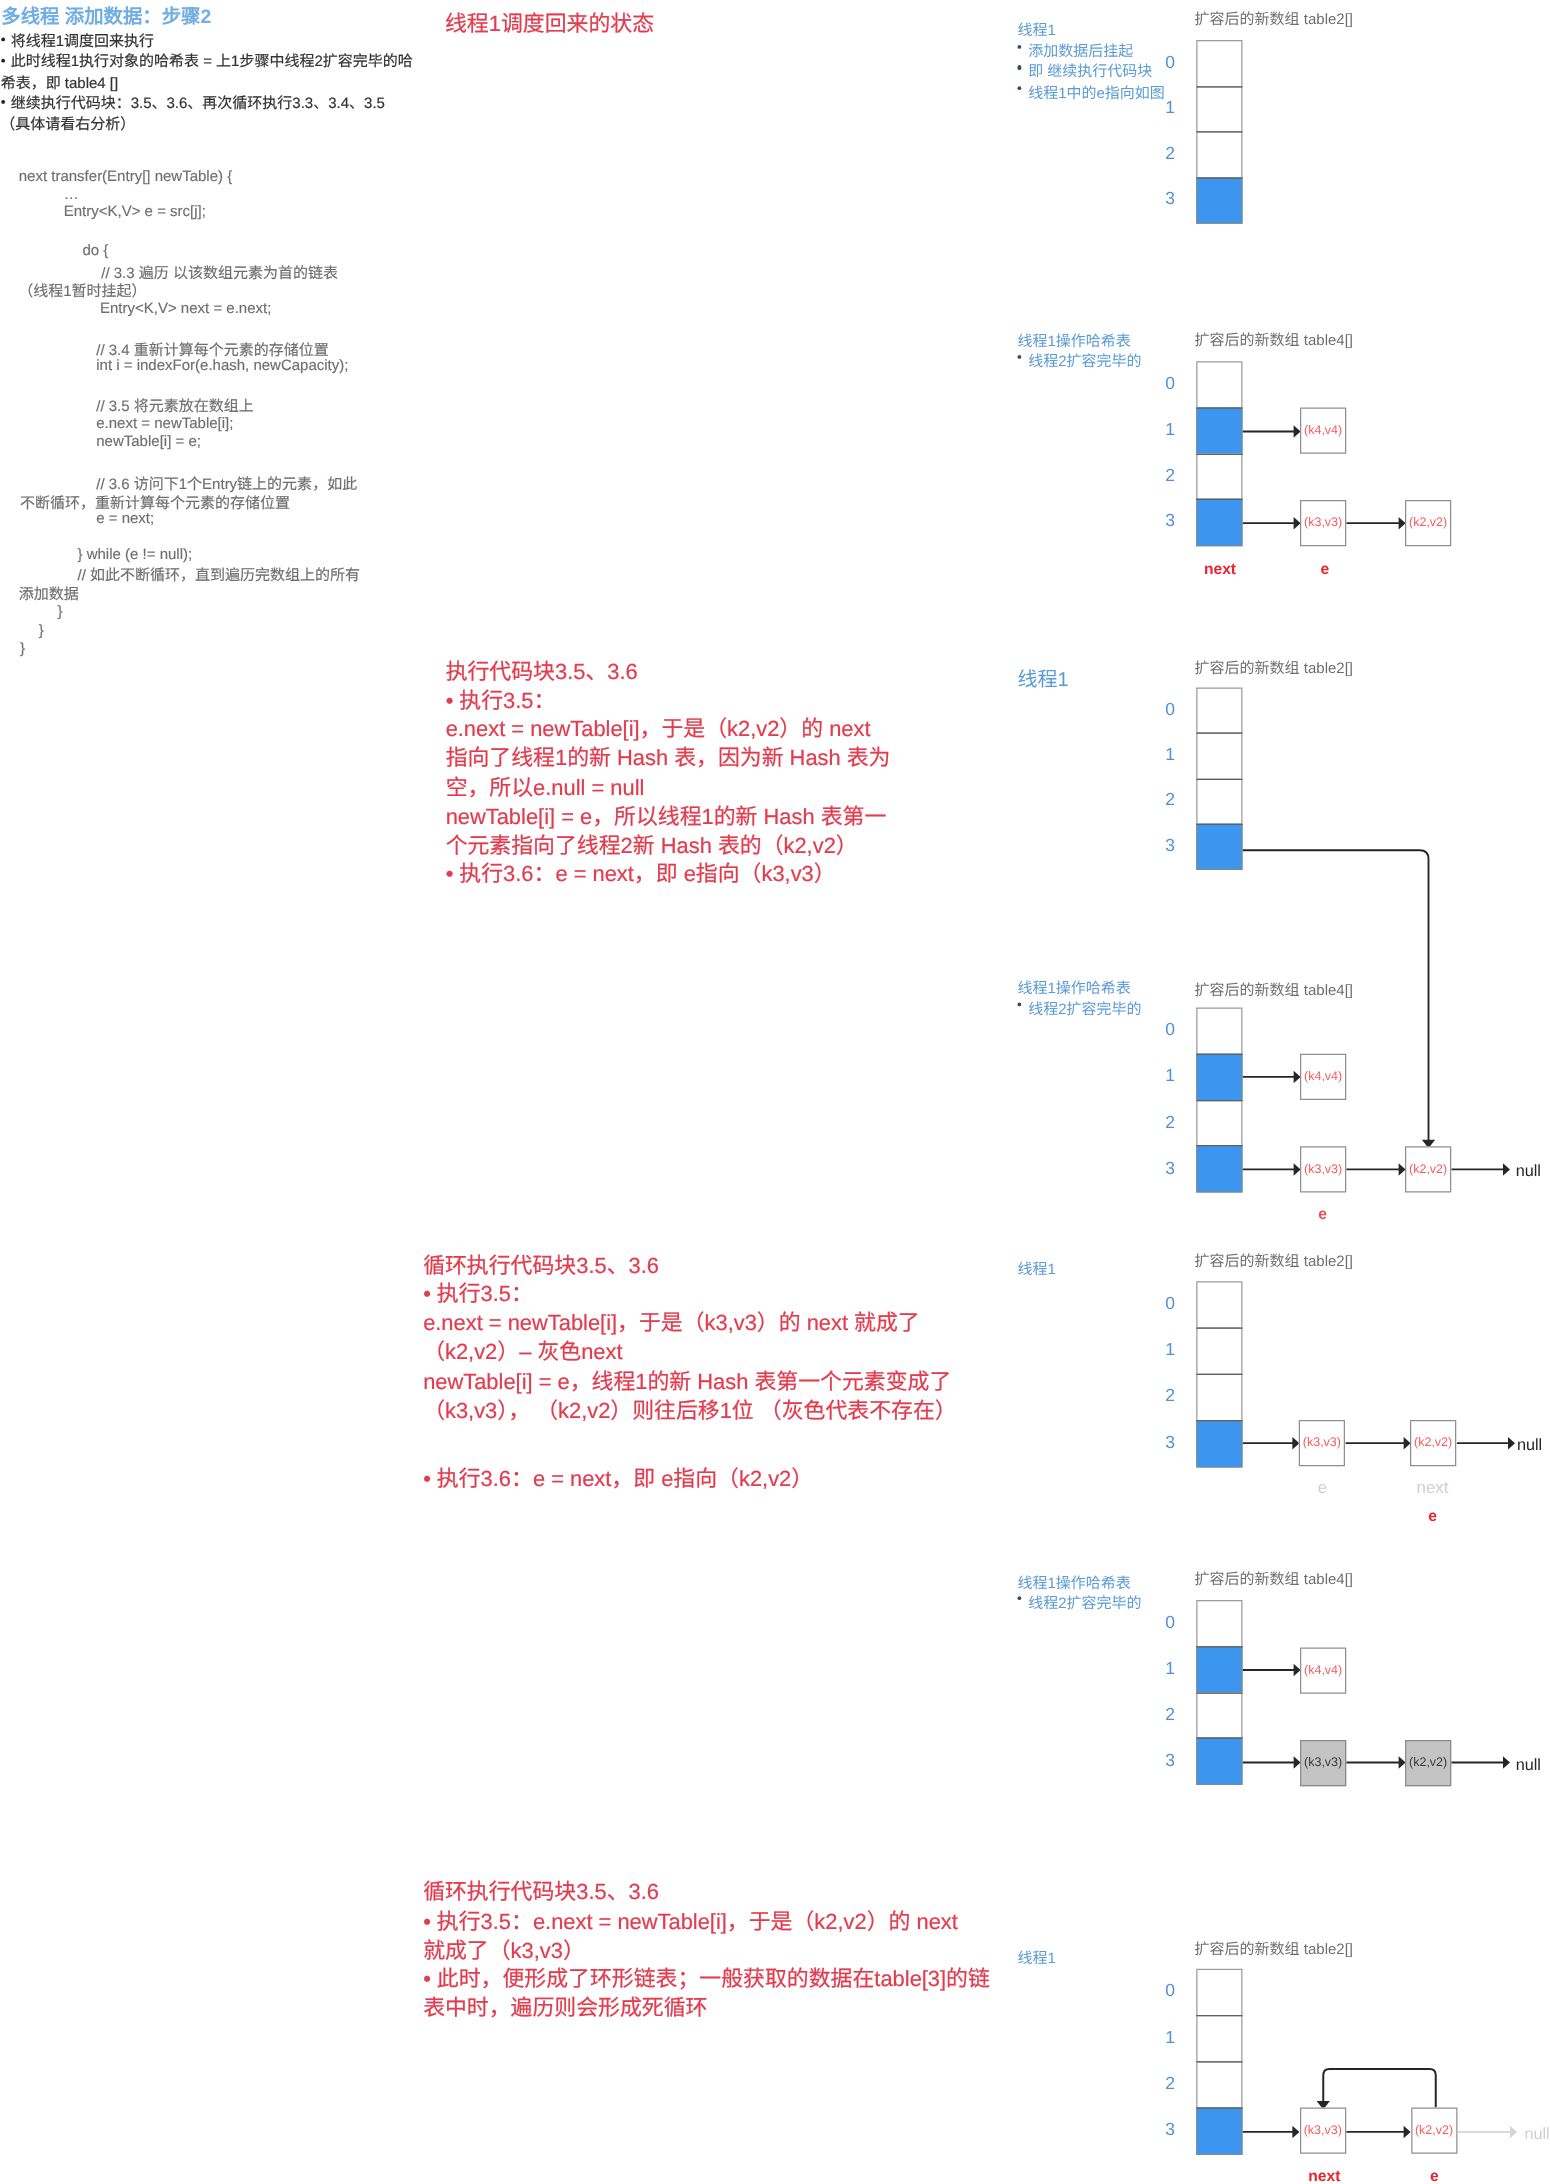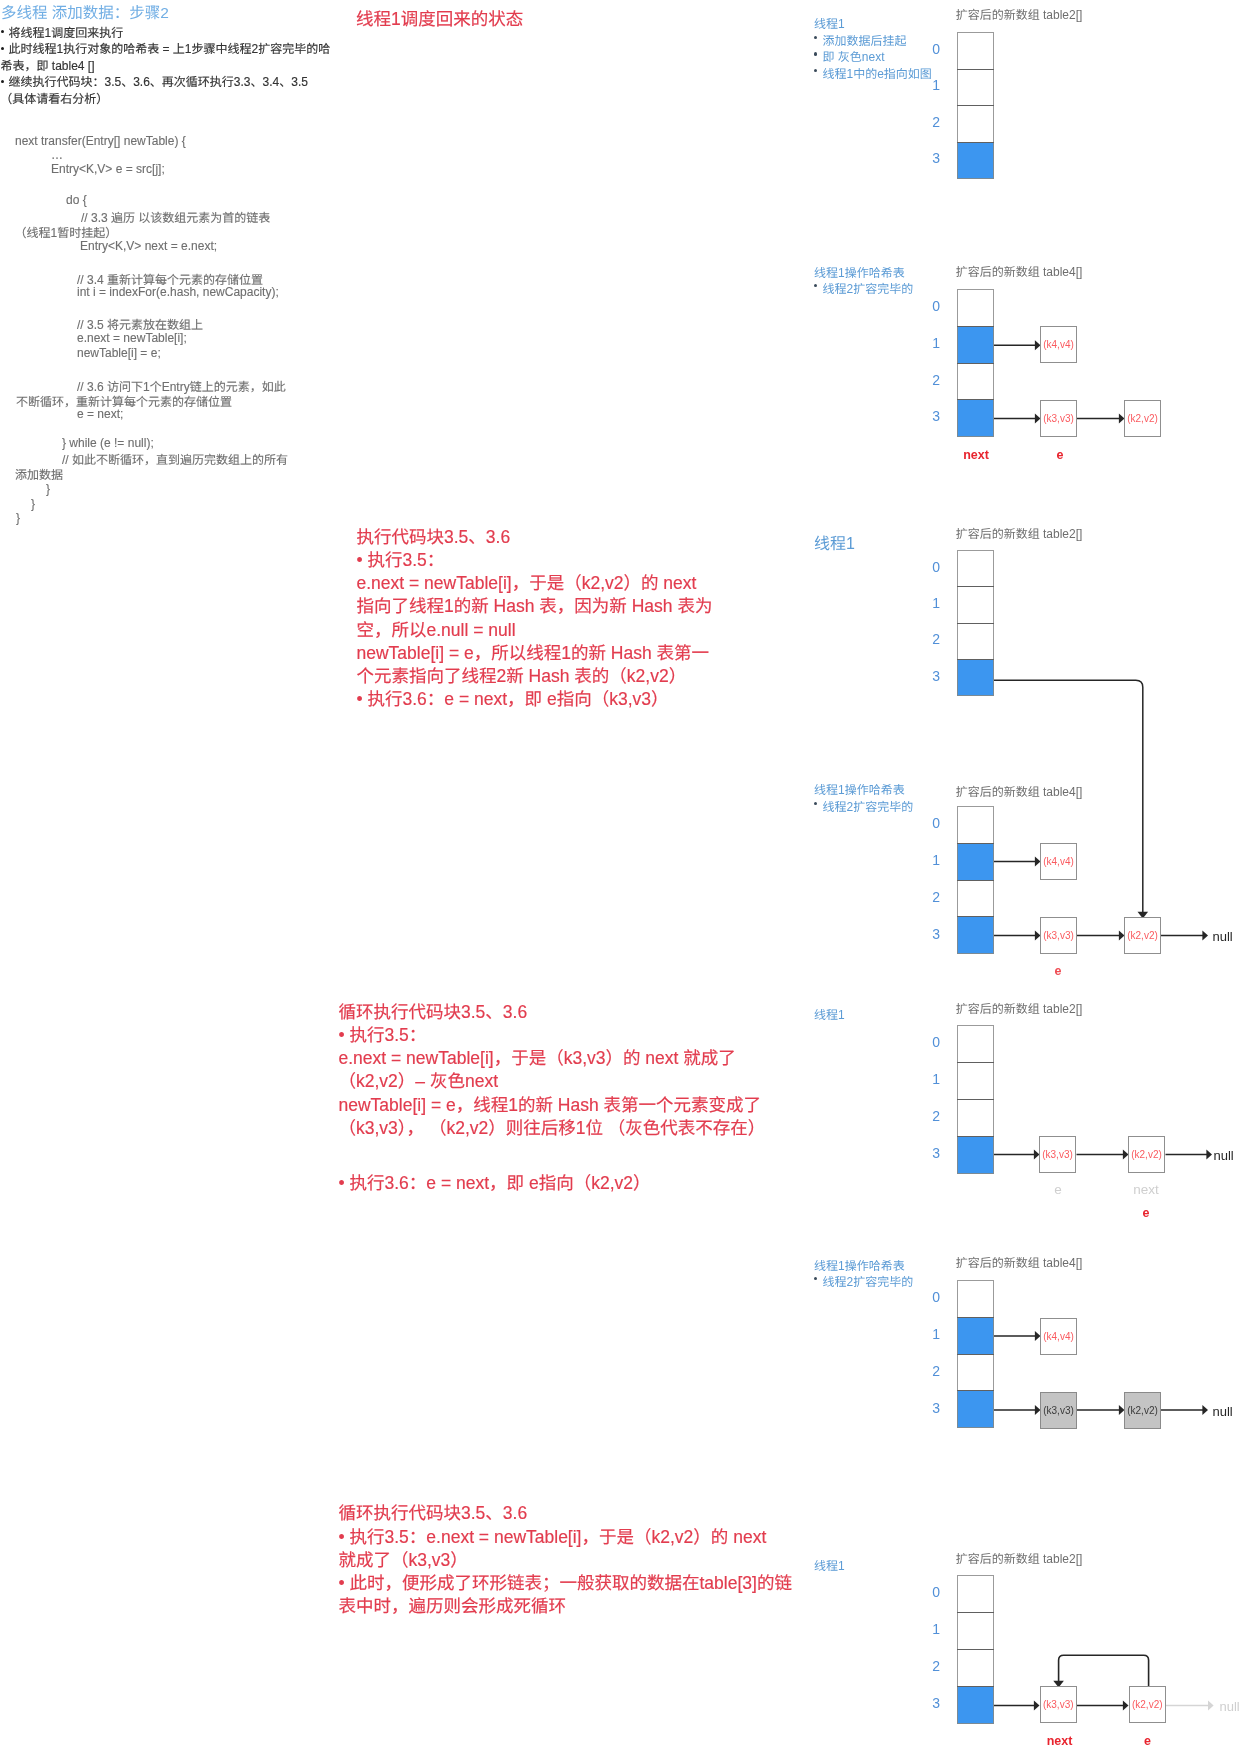--- a/index.html
+++ b/index.html
@@ -1,20 +1,20 @@
 <!DOCTYPE html>
 <html lang="zh-CN"><head>
 <meta charset="utf-8">
 <title>多线程 添加数据：步骤2</title>
 <style>
   html,body{margin:0;padding:0;background:#fff;}
   body{width:1240px;height:1747px;position:relative;overflow:hidden;
        font-family:"Liberation Sans",sans-serif;
        color:#3c3c3c;}
-  .abs{position:absolute;white-space:pre;}
+  .abs{position:absolute;white-space:pre;font-weight:bold;}
   #title{left:1px;top:0px;font-size:15.5px;color:#71aee4;}
   .bullet-row{position:absolute;font-size:12px;color:#333333;white-space:pre;line-height:16.6px;-webkit-text-stroke:0.15px #333333;}
   .dot{position:absolute;border-radius:50%;}
   .code-line{position:absolute;font-size:12px;color:#6f6f6f;white-space:pre;-webkit-text-stroke:0.12px #6f6f6f;}
   .red-head{position:absolute;font-size:17.5px;color:#e23c4e;white-space:pre;-webkit-text-stroke:0.18px #e23c4e;}
   .note{position:absolute;font-size:12px;color:#5b9bd5;white-space:pre;}
   .note-big{position:absolute;font-size:16px;color:#5b9bd5;white-space:pre;}
   .tbl-label{position:absolute;font-size:12px;color:#6e6e6e;white-space:pre;}
   .cell{position:absolute;box-sizing:border-box;border:1px solid #9b9b9b;background:#fff;}
   .cell.f{background:#3c96f0;border-color:#7b8a94;}
@@ -176,21 +176,21 @@
     <div class="red-head" style="left:338.5px;top:1592.1px">表中时，遍历则会形成死循环</div>
   </div>
 </div>
 
 <div>
   <div>
     <div class="note" style="left:814px;top:14px">线程1</div>
     <div class="dot" style="left:813.8px;top:35.5px;width:3.4px;height:3.4px;background:#3a4a5a"></div>
     <div class="note" style="left:822.5px;top:30.5px">添加数据后挂起</div>
     <div class="dot" style="left:813.8px;top:52.2px;width:3.4px;height:3.4px;background:#3a4a5a"></div>
-    <div class="note" style="left:822.5px;top:47.2px">即 灰色next</div>
+    <div class="note" style="left:822.5px;top:47.2px">即 继续执行代码块</div>
     <div class="dot" style="left:813.8px;top:68.9px;width:3.4px;height:3.4px;background:#3a4a5a"></div>
     <div class="note" style="left:822.5px;top:63.9px">线程1中的e指向如图</div>
   </div>
   <div>
     <div class="note" style="left:814px;top:262.6px">线程1操作哈希表</div>
     <div class="dot" style="left:813.8px;top:284.1px;width:3.4px;height:3.4px;background:#3a4a5a"></div>
     <div class="note" style="left:822.5px;top:279.1px">线程2扩容完毕的</div>
   </div>
   <div>
     <div class="note-big" style="left:814px;top:530.2px">线程1</div>

